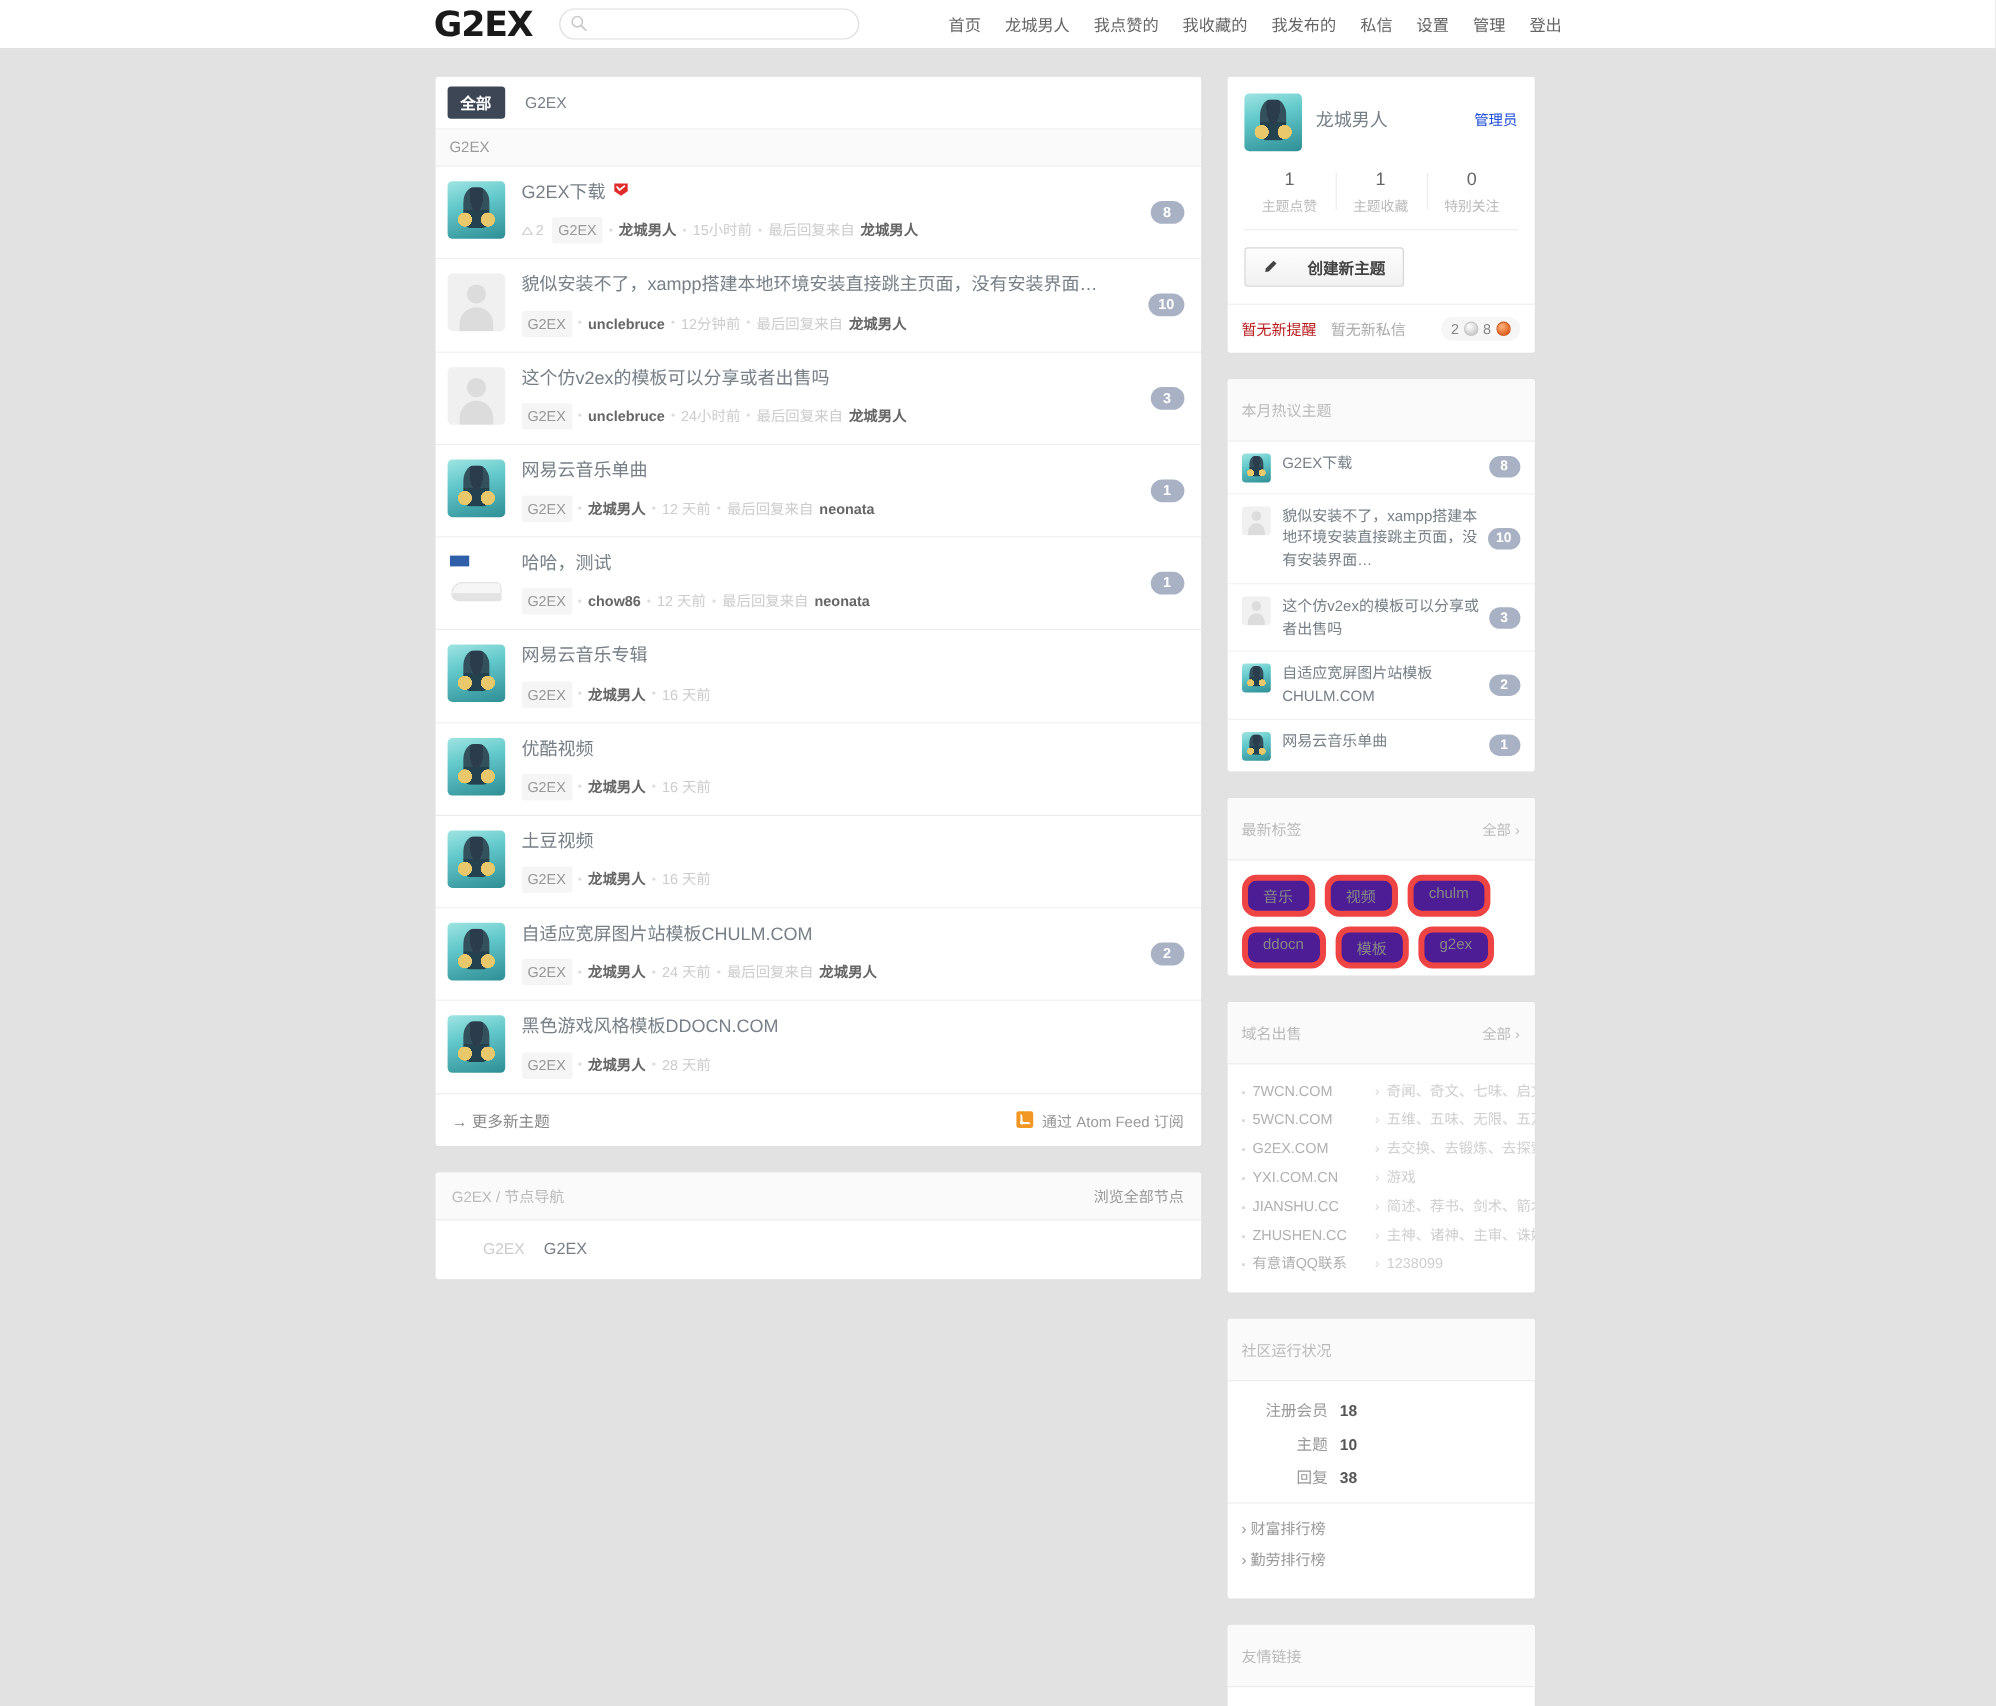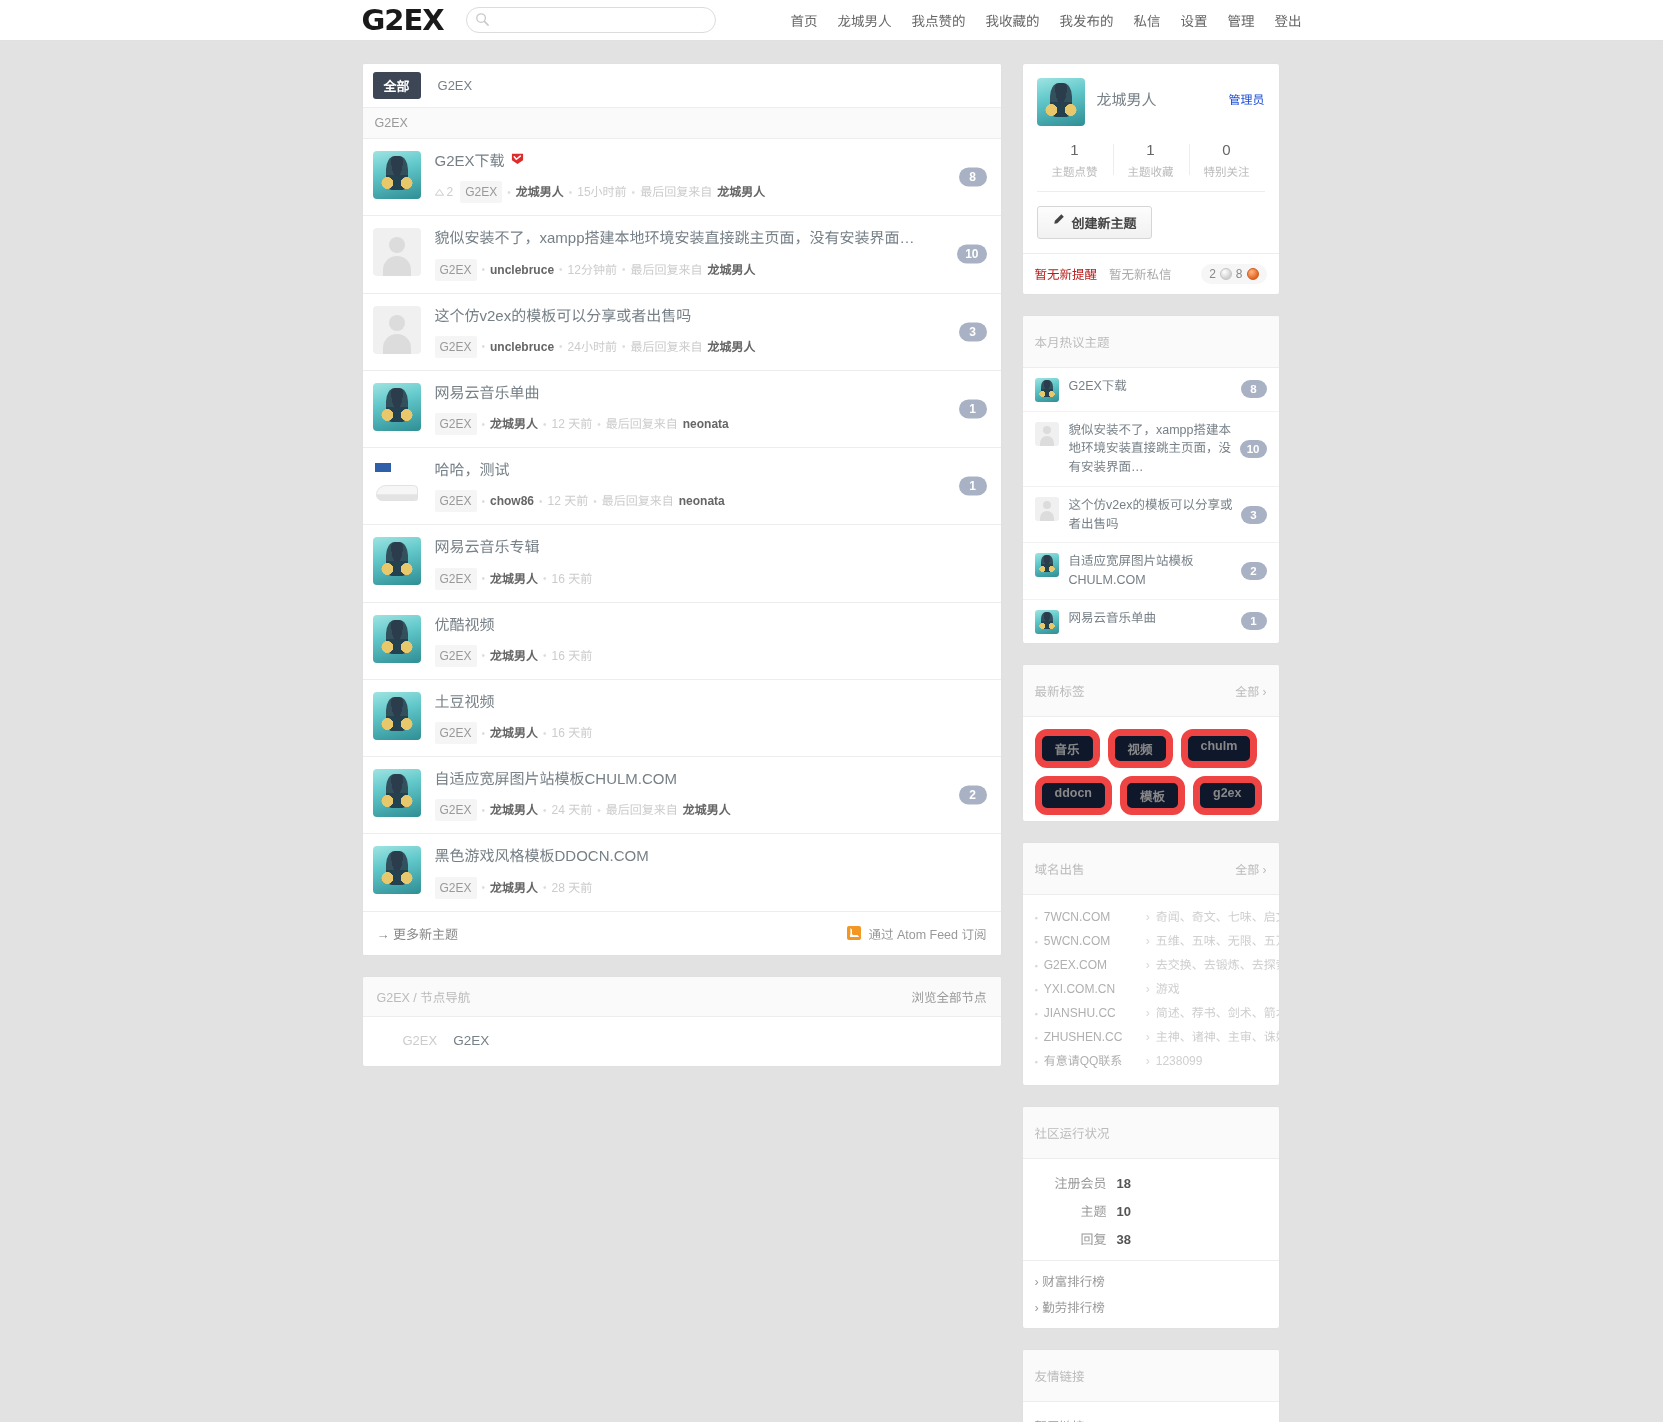--- a/index.html
+++ b/index.html
@@ -313,21 +313,21 @@
   }
   .pstat { flex: 1; text-align: center; position: relative; }
   .pstat + .pstat::before {
     content:""; position:absolute; left:0; top:4px; bottom:4px; width:1px; background:#ededed;
   }
   .pstat .num { font-size: 15px; color: #666; line-height: 1.3; }
   .pstat .lbl { font-size: 11.5px; color: #bbb; margin-top: 3px; }
 
   .profile-action { padding: 14px; border-bottom: 1px solid #ededed; }
   .btn-new {
-    display: inline-flex; align-items: flex-start; gap: 7px;
+    display: inline-flex; align-items: center; gap: 25px;
     padding: 6px 14px;
     background: linear-gradient(180deg,#fdfdfd,#f1f1f1);
     border: 1px solid #d6d6d6;
     border-radius: 3px;
     font-size: 13px; color: #444; font-weight: bold;
     text-decoration: none;
     cursor: pointer;
   }
   .pencil-icon { width: 13px; height: 13px; display:block; }
 
@@ -379,48 +379,47 @@
   }
   .hot-count {
     position: absolute; right: 12px; top: 50%; transform: translateY(-50%);
     min-width: 26px; height: 18px; line-height: 18px; padding: 0 7px;
     border-radius: 9px; background: #a9b2c4; color: #fff;
     font-size: 11.5px; font-weight: bold; text-align: center; text-decoration:none;
   }
 
   .tags { padding: 12px 12px 6px 12px; display: flex; flex-wrap: wrap; gap: 8px; }
   .tag {
-    border: 7px solid #ef4444;
+    border: 5px solid #ef4444;
     border-radius: 12px;
     padding: 3px 13px;
     font-size: 12.5px;
     color: #888;
     text-decoration: none;
-    background: #0f172a;
-    font-weight: bold;
+    background: #4c1d95;
   }
 
   .domain-list { padding: 10px 12px 12px 12px; }
   .domain-row {
     display: flex; align-items: baseline; gap: 6px;
     font-size: 12px; color: #c2c2c2; line-height: 2.0;
     white-space: nowrap;
   }
   .domain-row .bullet { color:#d8d8d8; font-size:9px; }
   .domain-row .dname { color: #b0b0b0; min-width: 96px; display:inline-block;}
   .domain-row .arrow { color:#d8d8d8; }
   .domain-row .ddesc { color:#cfcfcf; }
 
   .stats-body { padding: 14px 12px 12px 12px; border-bottom: 1px solid #ededed;}
   .stat-row { display:flex; align-items:baseline; font-size:13px; margin-bottom:9px;}
   .stat-row .k { width: 72px; text-align:right; color:#999;font-family:Liberation Serif, serif; }
   .stat-row .v { margin-left: 10px; font-weight: bold; color:#555; }
   .rank-links { padding: 10px 12px 12px 12px; }
   .rank-links a { display:block; font-size:12.5px; color:#999; text-decoration:none; margin-bottom:7px;}
-  .rank-links a:last-child{margin-bottom:0}
+  .rank-links a:last-child{margin-bottom:12px}
 
   .links-body { padding: 14px 12px; font-size: 12.5px; color:#999; }
 
   
   .footer {
     background: #fff;
     border-top: 1px solid #e0e0e0;
     margin-top: 16px;
     padding: 28px 0 30px 0;
   }

